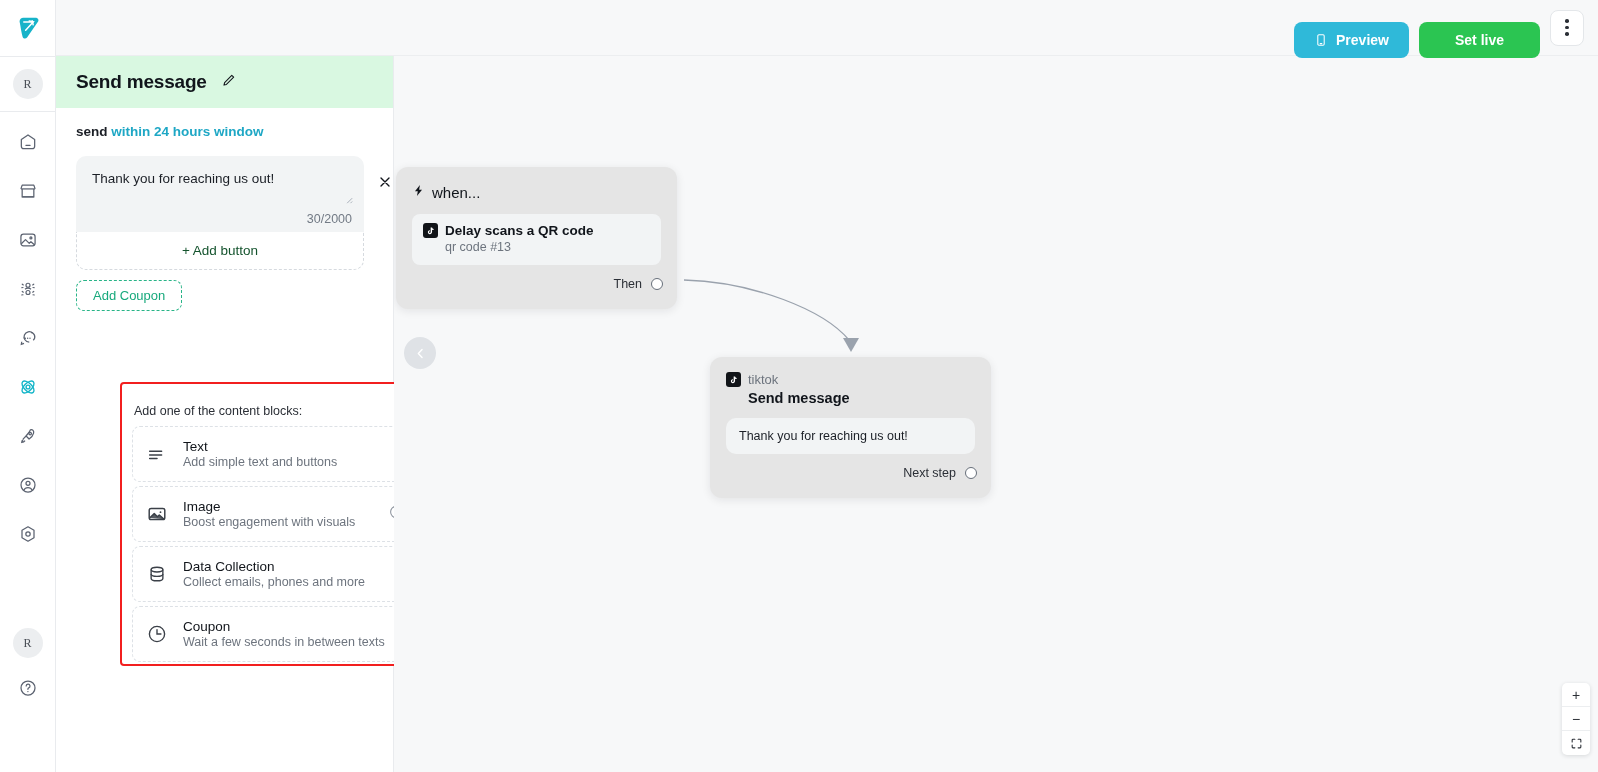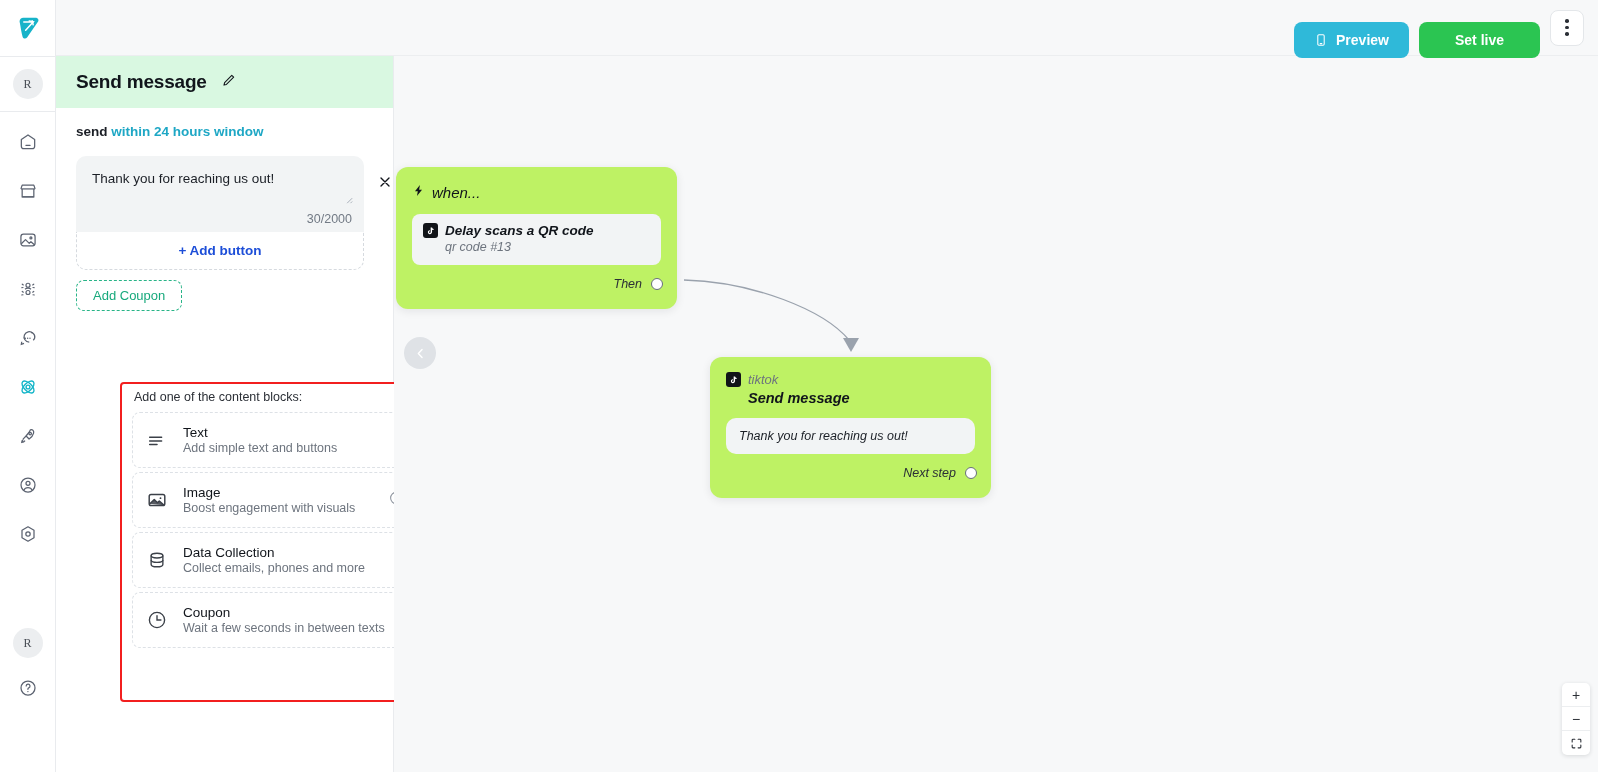--- a/index.html
+++ b/index.html
@@ -69,37 +69,37 @@
     width: 288px; background: #f2f4f5; border-radius: 10px 10px 0 0;
     padding: 14px 16px 8px 16px; min-height: 76px; position: relative;
   }
   .msg-text { font-size: 13.5px; color: #1b1f26; line-height: 1.35; }
   .msg-meta { position: absolute; right: 12px; bottom: 6px; font-size: 12.5px; color: #727a85; }
   .resize-grip { position: absolute; right: 11px; bottom: 26px; color: #9aa2ad; font-size: 11px; }
   .add-btn-row {
     width: 288px; border: 1px dashed #d6dadf; border-top: none;
     border-radius: 0 0 10px 10px; height: 38px;
     display: flex; align-items: center; justify-content: center;
-    font-size: 13.5px; color: #1d4ed8; font-weight: 700; cursor: pointer; background: #fff;
+    font-size: 13.5px; color: #14532d; font-weight: 400; cursor: pointer; background: #fff;
   }
   .msg-close {
     position: absolute; right: -22px; top: 18px; width: 18px; height: 18px;
     cursor: pointer; color: #1b1f26;
   }
   .coupon-row { width: 288px; display: flex; margin-top: 10px; }
   .coupon-btn {
     border: 1px dashed #28b487; color: #17a97c; background: #fff;
     border-radius: 8px; padding: 7px 16px; font-size: 13px; font-weight: 500; cursor: pointer;
   }
 
   
   .blocks-wrap {
     position: absolute; left: 64px; top: 382px; width: 312px;
     border: 2.5px solid #f21f1f; border-radius: 4px; background: #fff;
-    padding: 2px 10px 6px 10px; overflow: hidden; height: 320px;
+    padding: 16px 10px 6px 10px; overflow: hidden; height: 284px;
   }
   .blocks-title { font-size: 12.5px; color: #2b2f36; margin: 4px 2px 8px 2px; }
   .block {
     border: 1px dashed #dde1e6; border-radius: 8px; height: 56px;
     display: flex; align-items: center; gap: 14px; padding: 0 12px;
     margin-bottom: 4px; cursor: pointer; position: relative; background: #fff;
   }
   .block-ico { width: 24px; height: 24px; color: #3b4048; display: flex; align-items: center; justify-content: center; flex: 0 0 24px; }
   .block-txt { display: flex; flex-direction: column; gap: 1px; }
   .block-name { font-size: 13.5px; color: #11151b; font-weight: 500; }
@@ -114,23 +114,22 @@
     font-size: 13px; color: #1b1f26; display: flex; align-items: center; gap: 7px;
     white-space: nowrap;
   }
   .collapse-btn {
     position: absolute; left: 10px; top: 337px; width: 32px; height: 32px;
     border-radius: 50%; background: #dfe2e6; color: #fff;
     display: flex; align-items: center; justify-content: center; cursor: pointer;
   }
 
   .node {
-    position: absolute; background: #bef264; border-radius: 12px;
+    position: absolute; background: #e5e5e5; border-radius: 12px;
     box-shadow: 0 2px 10px rgba(20,25,35,.09);
-    font-style: italic;
   }
   .node-when { left: 2px; top: 167px; width: 281px; height: 142px; padding: 16px 16px 0 16px; }
   .when-head { display: flex; align-items: center; gap: 7px; font-size: 15px; color: #11151b; font-weight: 500; }
   .when-bolt { color: #11151b; font-size: 15px; }
   .trigger-box { margin-top: 13px; background: #f2f4f5; border-radius: 8px; padding: 9px 11px 11px 11px; }
   .trigger-top { display: flex; align-items: center; gap: 7px; }
   .tt-logo {
     width: 15px; height: 15px; border-radius: 3px; background: #111418; color: #fff;
     display: flex; align-items: center; justify-content: center; font-size: 10px; flex: 0 0 15px;
   }

